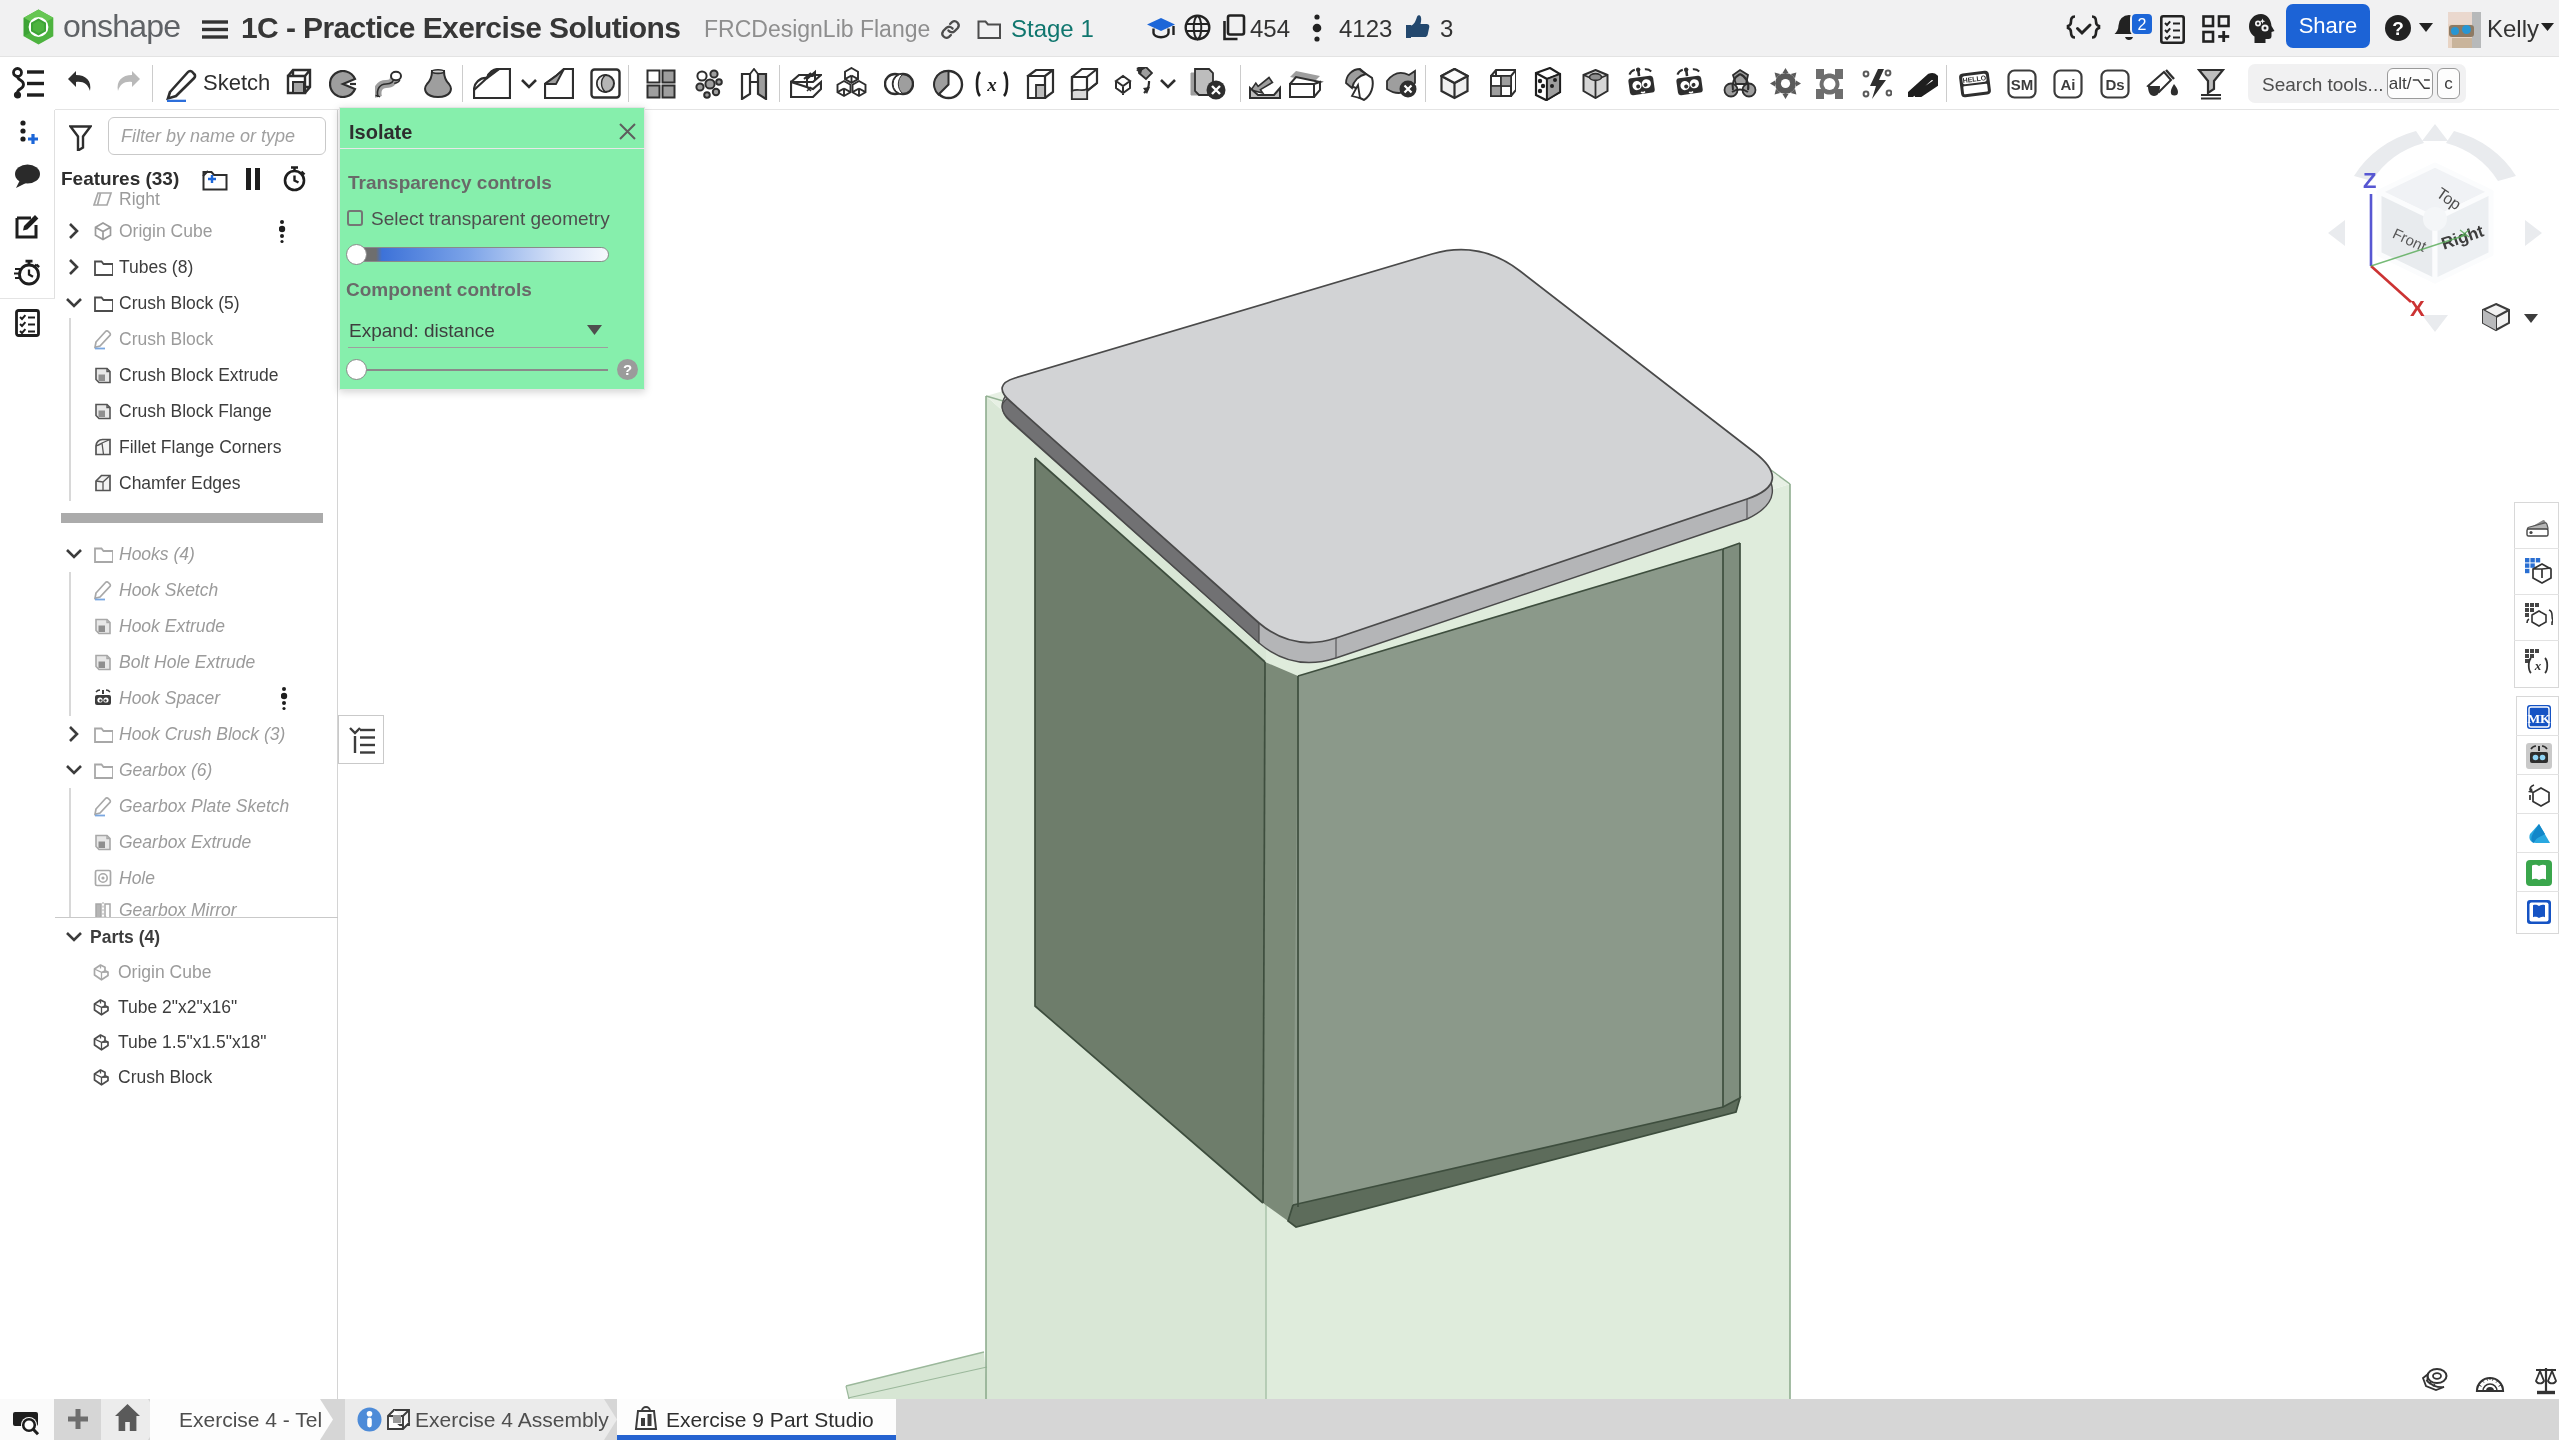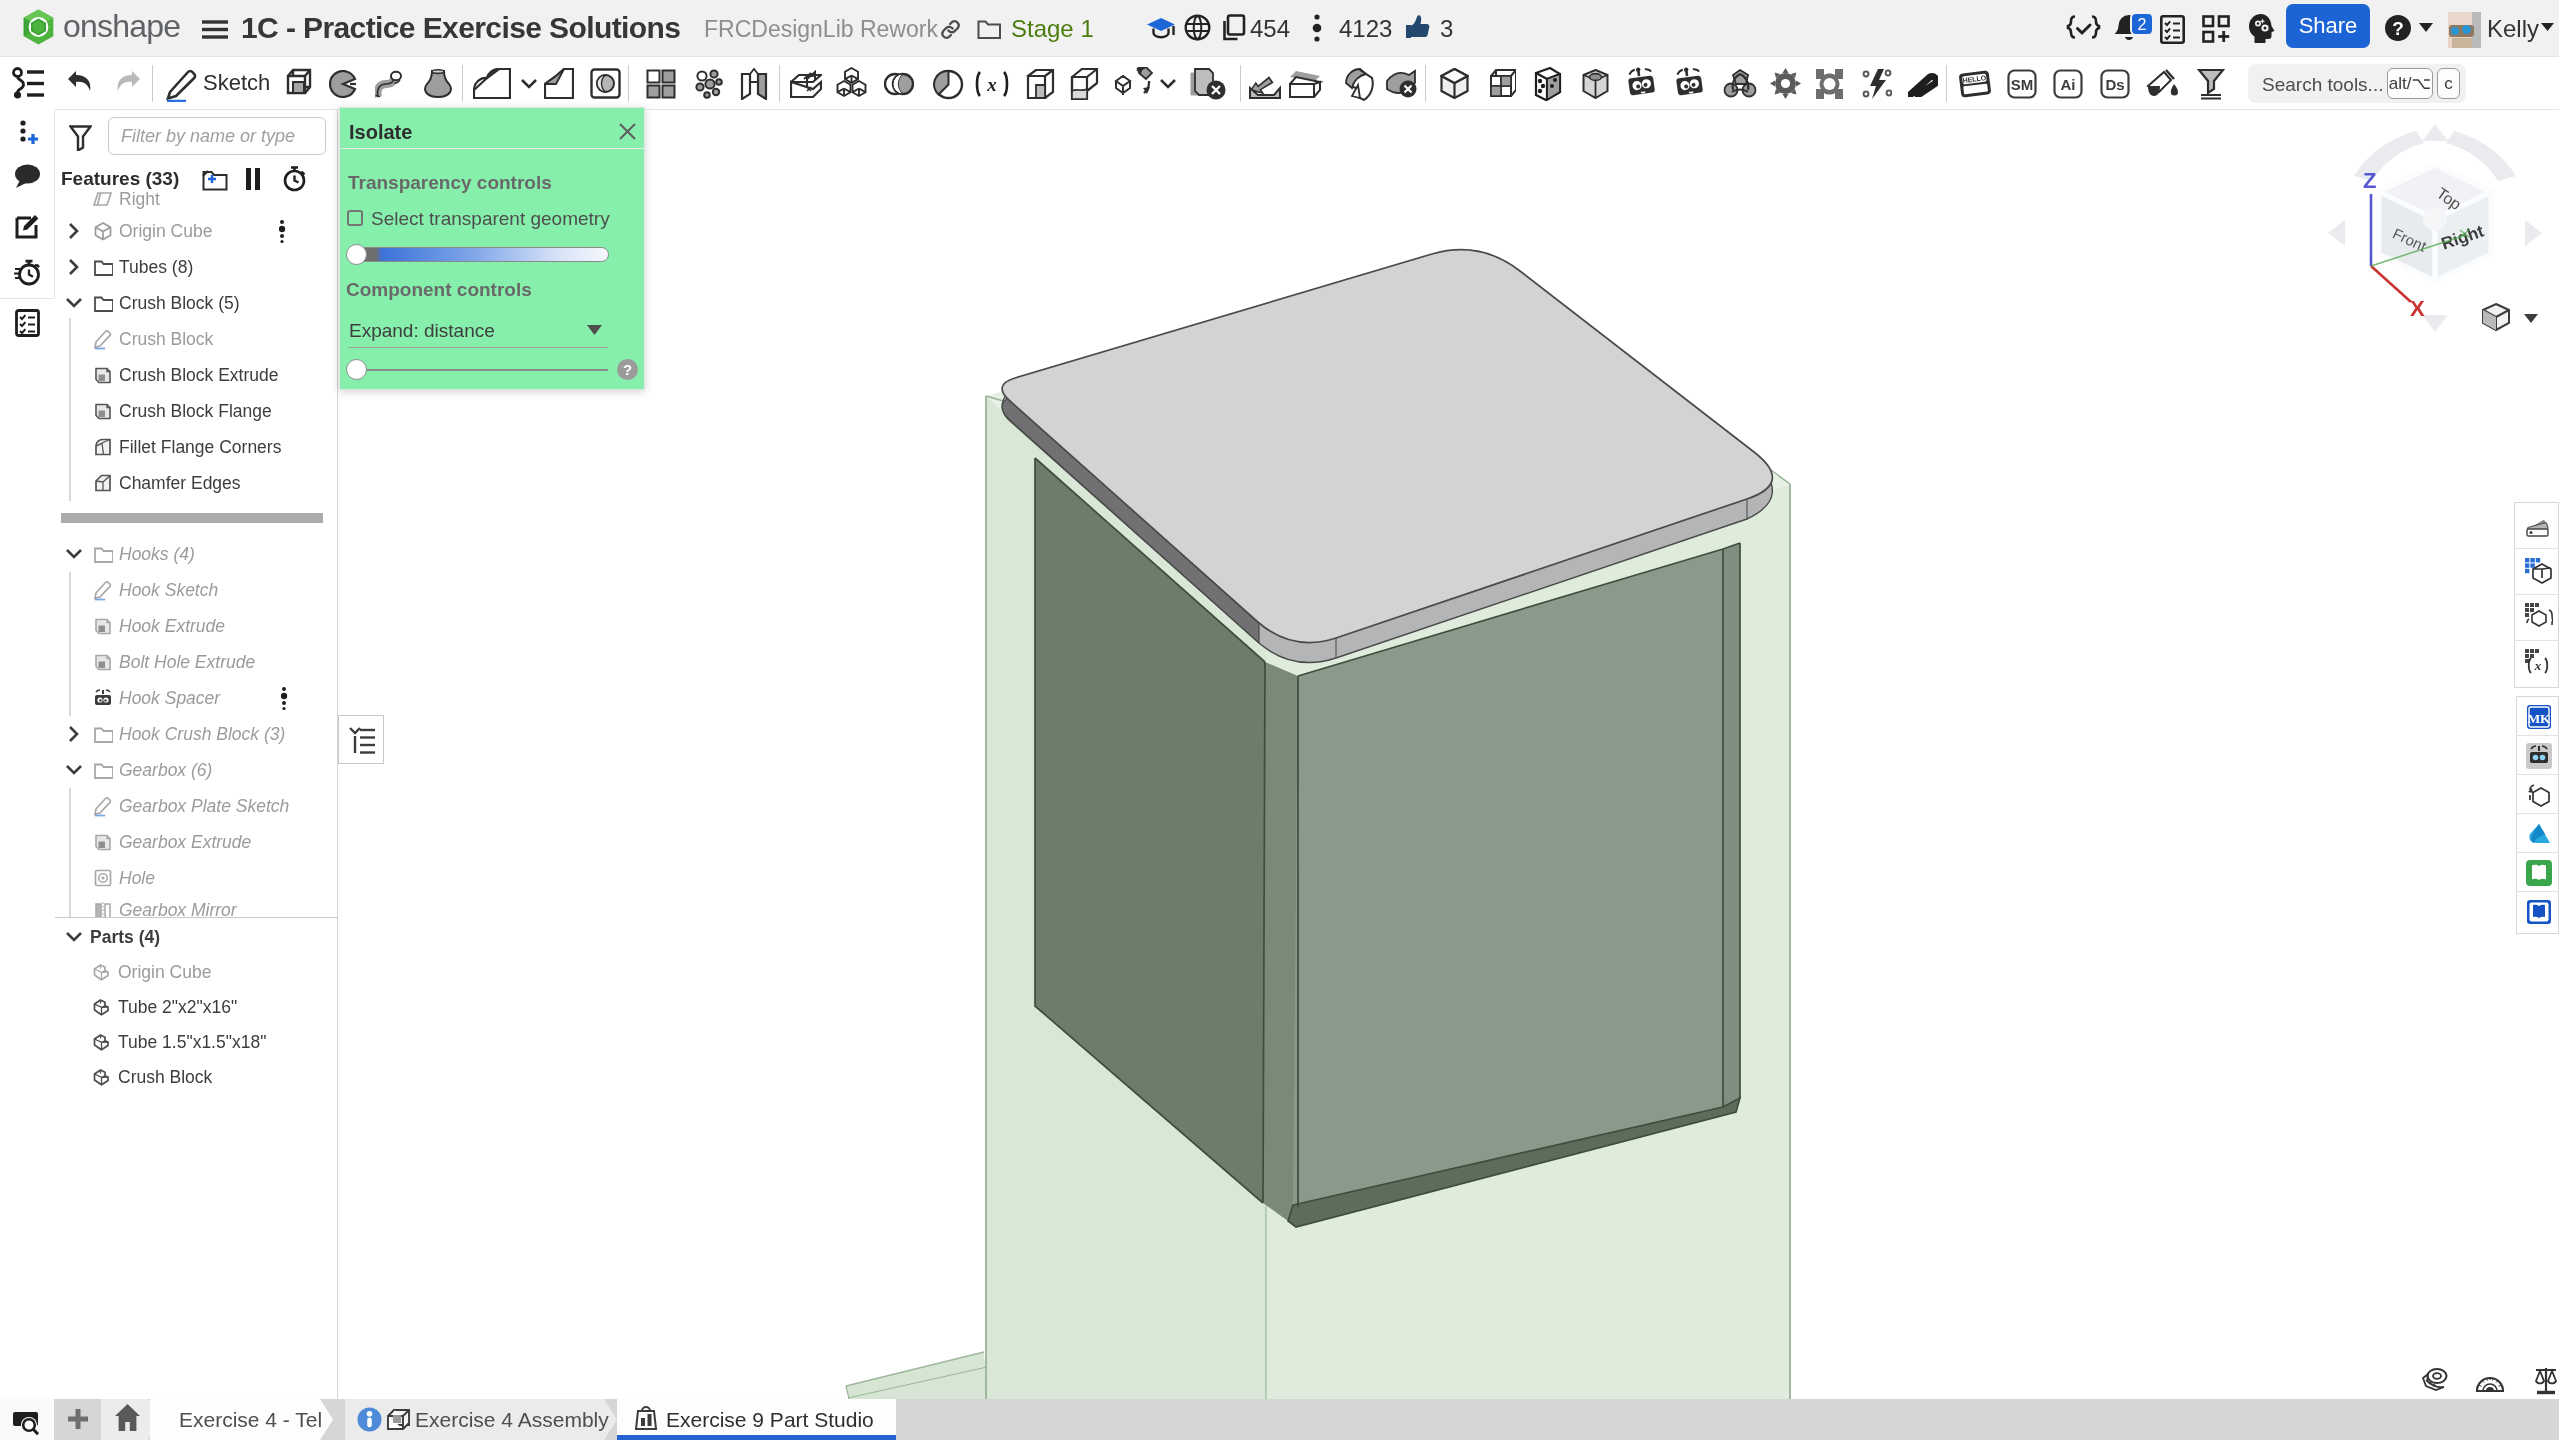--- a/index.html
+++ b/index.html
@@ -30,28 +30,28 @@
  </svg>
  <div class="abs" style="left:63px;top:8px;font-size:32px;color:#5f6266;letter-spacing:-0.8px;">onshape</div>
  <svg class="abs" style="left:202px;top:20px" width="26" height="19" viewBox="0 0 26 19">
       <g stroke="#333" stroke-width="3.4">
         <line x1="0" y1="2" x2="26" y2="2"></line>
         <line x1="0" y1="9.5" x2="26" y2="9.5"></line>
         <line x1="0" y1="17" x2="26" y2="17"></line>
       </g>
     </svg>
  <div class="abs" style="left:241px;top:11px;font-size:30px;font-weight:bold;color:#373737;letter-spacing:-0.6px;">1C - Practice Exercise Solutions</div>
- <div class="abs" style="left:704px;top:16px;font-size:23px;color:#8e8e8e;">FRCDesignLib Rework</div>
+ <div class="abs" style="left:704px;top:16px;font-size:23px;color:#8e8e8e;">FRCDesignLib Flange</div>
  <svg class="abs" style="left:938px;top:17px" width="25" height="25" viewBox="0 0 24 24">
       <path d="M10 13a4 4 0 0 0 6 .5l3-3a4 4 0 0 0-5.6-5.6L11.6 6.7 M14 11a4 4 0 0 0-6-.5l-3 3a4 4 0 0 0 5.6 5.6l1.8-1.8" fill="none" stroke="#4d4d4d" stroke-width="2.2" stroke-linecap="round"></path>
     </svg>
  <svg class="abs" style="left:977px;top:18px" width="25" height="22" viewBox="0 0 25 22">
       <path d="M1.5 3.5 h7 l2.5 3 h12 v13.5 h-21.5 z" fill="none" stroke="#4d4d4d" stroke-width="2"></path>
     </svg>
- <div class="abs" style="left:1011px;top:15px;font-size:24px;color:#4d7c0f;">Stage 1</div>
+ <div class="abs" style="left:1011px;top:15px;font-size:24px;color:#0f766e;">Stage 1</div>
  <svg class="abs" style="left:1146px;top:16px" width="30" height="26" viewBox="0 0 30 26">
       <path d="M15 2 L29 8.5 L15 15 L1 8.5 Z" fill="#1c66d8"></path>
       <path d="M7.5 12.5 v4.5 c0 2.3 3.3 4.2 7.5 4.2 s7.5-1.9 7.5-4.2 v-4.5" fill="none" stroke="#222" stroke-width="2.4"></path>
       <line x1="27.5" y1="10" x2="27.5" y2="19" stroke="#222" stroke-width="2.4"></line>
     </svg>
  <svg class="abs" style="left:1184px;top:14px" width="27" height="27" viewBox="0 0 27 27">
       <circle cx="13.5" cy="13.5" r="11.8" fill="none" stroke="#222" stroke-width="2.4"></circle>
       <path d="M13.5 1.7 c-5 3.4 -5 20.2 0 23.6 c5-3.4 5-20.2 0-23.6 M2 10 h23 M2 17 h23" fill="none" stroke="#222" stroke-width="2"></path>
     </svg>
  <svg class="abs" style="left:1221px;top:14px" width="25" height="28" viewBox="0 0 25 28">

